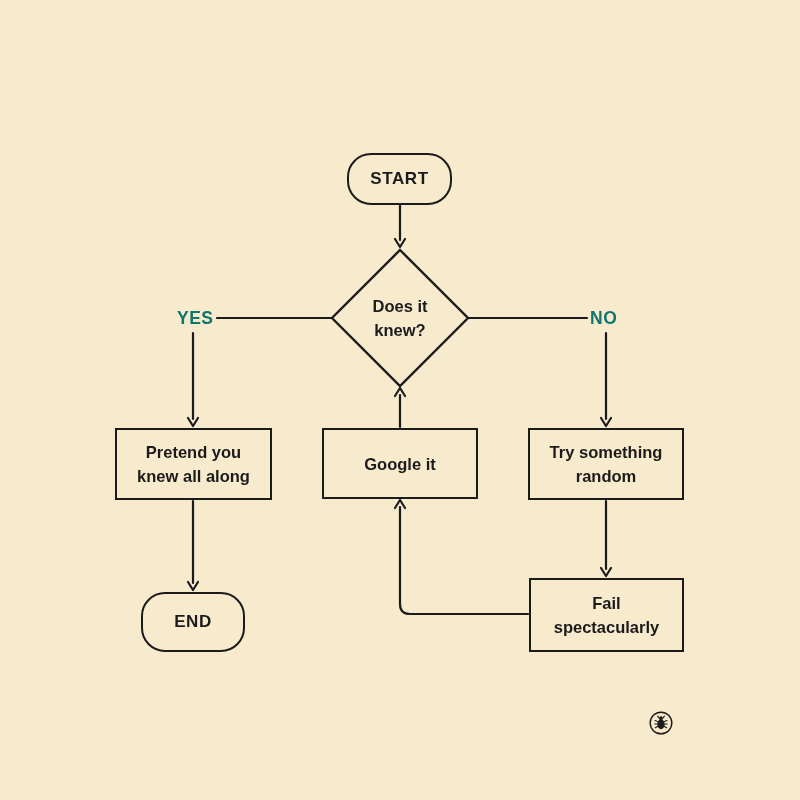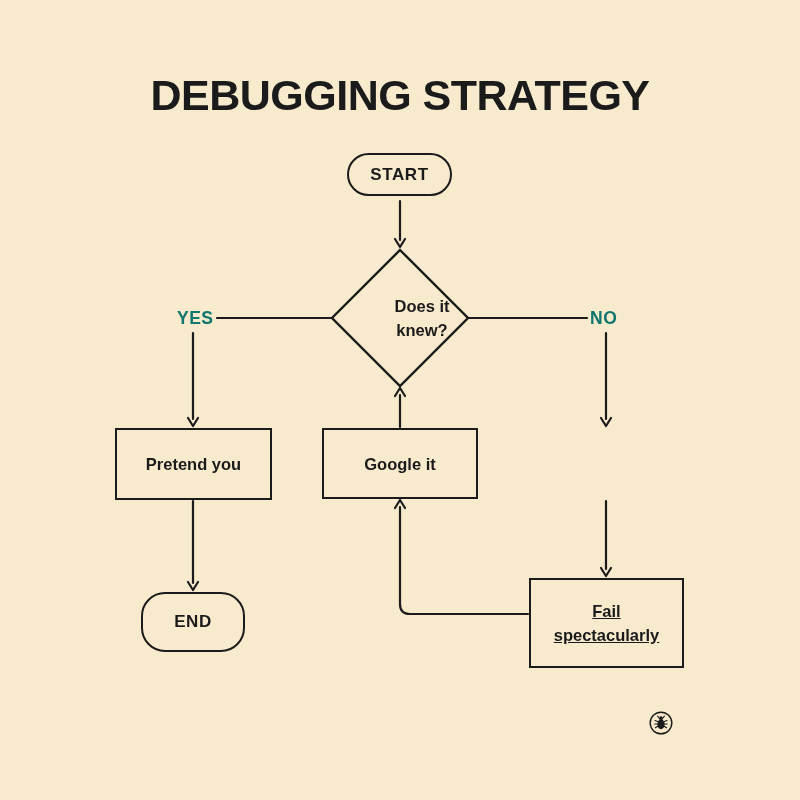--- a/index.html
+++ b/index.html
@@ -54,21 +54,20 @@
     letter-spacing: 0.6px;
     font-size: 17px;
   }
   .process {
     border: 2.4px solid #1b1b1b;
     background: #f7eacd;
     padding: 0 10px;
   }
   .diamond-wrap {
     padding: 0;
-    align-items: flex-end;
   }
   .diamond-shape {
     position: absolute;
     left: 0;
     top: 0;
   }
   .diamond-label {
     position: relative;
     z-index: 3;
     width: 96px;
@@ -90,21 +89,20 @@
     width: 24px;
     height: 24px;
     z-index: 2;
   }
 </style>
 </head>
 <body>
 
 <div class="canvas">
 
-  <h1 class="title">DEBUGGING STRATEGY</h1>
 
   <svg class="connectors" width="800" height="800" viewBox="0 0 800 800">
     <g stroke="#1b1b1b" stroke-width="2.2" fill="none" stroke-linejoin="round" stroke-linecap="round">
 
       <path d="M400 201 V240"></path>
       <path d="M395 239 L400 247 L405 239"></path>
 
       <path d="M332 318 H217"></path>
 
       <path d="M193 333 V419"></path>
@@ -122,47 +120,52 @@
       <path d="M601 568 L606 576 L611 568"></path>
 
       <path d="M528 614 H410 Q400 614 400 604 V507"></path>
       <path d="M395 508 L400 500 L405 508"></path>
 
       <path d="M400 427 V395"></path>
       <path d="M395 396 L400 388 L405 396"></path>
     </g>
   </svg>
 
-  <div class="node terminator" style="left:347px; top:153px; width:105px; height:43px;">
+  <div class="node terminator" style="left:347px; top:153px; width:105px; height:52px;">
     <span class="line">START</span>
   </div>
 
   <div class="node diamond-wrap" style="left:330px; top:248px; width:140px; height:140px;">
     <svg class="diamond-shape" width="140" height="140" viewBox="0 0 140 140">
       <polygon points="70,2 138,70 70,138 2,70" fill="#f7eacd" stroke="#1b1b1b" stroke-width="2.4" stroke-linejoin="miter"></polygon>
     </svg>
     <div class="diamond-label">
       <span class="line">Does it</span>
       <span class="line">knew?</span>
     </div>
   </div>
 
   <div class="branch-label" style="left:177px; top:308px;">YES</div>
   <div class="branch-label" style="left:590px; top:308px;">NO</div>
 
   <div class="node process" style="left:115px; top:428px; width:157px; height:72px;">
     <span class="line">Pretend you</span>
+    <span class="line">knew all along</span>
   </div>
 
   <div class="node process" style="left:322px; top:428px; width:156px; height:71px;">
     <span class="line">Google it</span>
   </div>
 
+  <div class="node process" style="left:528px; top:428px; width:156px; height:72px;">
+    <span class="line">Try something</span>
+    <span class="line">random</span>
+  </div>
 
-  <div class="node process" style="left:529px; top:578px; width:155px; height:90px;text-decoration:underline;">
+  <div class="node process" style="left:529px; top:578px; width:155px; height:74px;">
     <span class="line">Fail</span>
     <span class="line">spectacularly</span>
   </div>
 
   <div class="node terminator" style="left:141px; top:592px; width:104px; height:60px;">
     <span class="line">END</span>
   </div>
 
   <div class="bug-badge">
     <svg width="24" height="24" viewBox="0 0 24 24">

